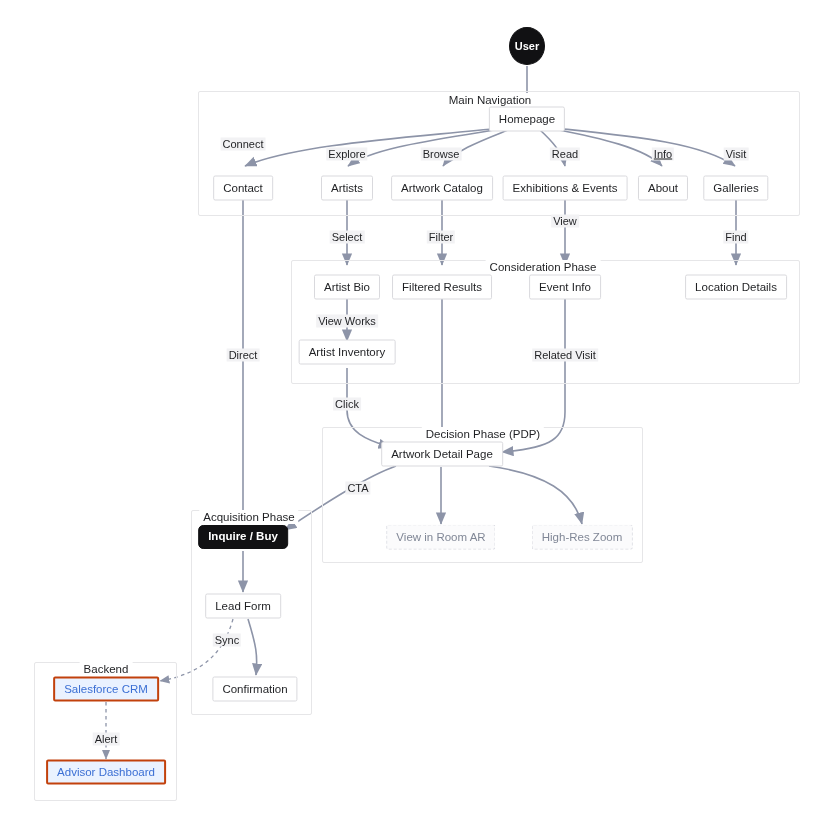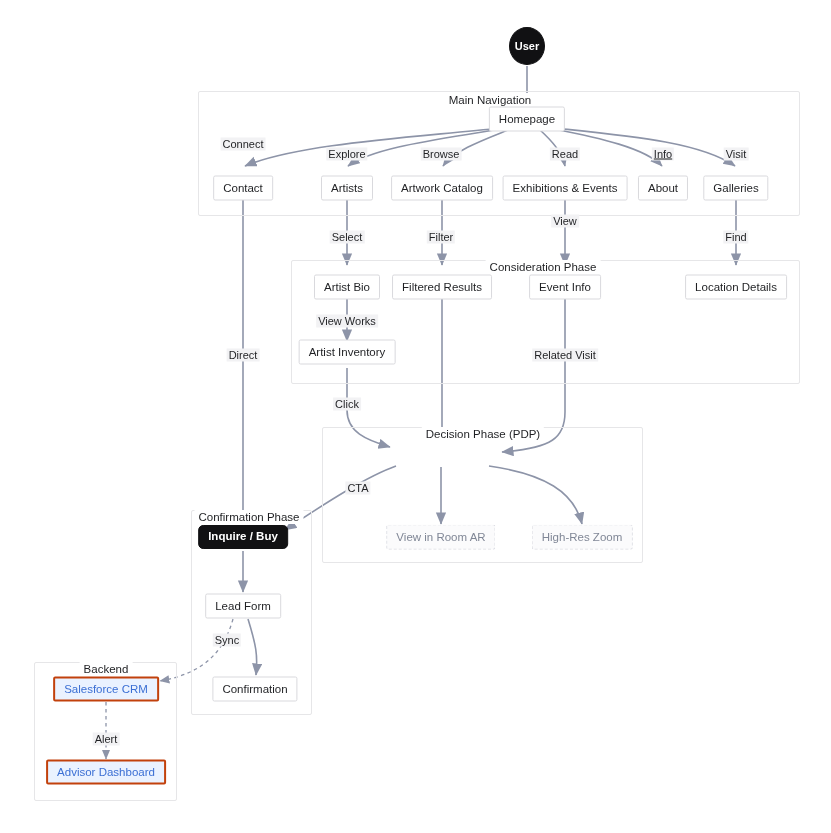--- a/index.html
+++ b/index.html
@@ -181,21 +181,21 @@
   <div class="cluster" style="left:198px; top:91px; width:602px; height:125px;"></div>
   <div class="cluster-label" style="left:490px; top:93px;">Main Navigation</div>
 
   <div class="cluster" style="left:291px; top:260px; width:509px; height:124px;"></div>
   <div class="cluster-label" style="left:543px; top:260px;">Consideration Phase</div>
 
   <div class="cluster" style="left:322px; top:427px; width:321px; height:136px;"></div>
   <div class="cluster-label" style="left:483px; top:427px;">Decision Phase (PDP)</div>
 
   <div class="cluster" style="left:191px; top:510px; width:121px; height:205px;"></div>
-  <div class="cluster-label" style="left:249px; top:510px;">Confirmation Phase</div>
+  <div class="cluster-label" style="left:249px; top:510px;">Acquisition Phase</div>
 
   <div class="cluster" style="left:34px; top:662px; width:143px; height:139px;"></div>
   <div class="cluster-label" style="left:106px; top:662px;">Backend</div>
 
   <div class="node round" style="left:527px; top:46px;">User</div>
 
   <div class="node" style="left:527px; top:119px;">Homepage</div>
 
   <div class="node" style="left:243px; top:188px;">Contact</div>
   <div class="node" style="left:347px; top:188px;">Artists</div>
@@ -204,20 +204,21 @@
   <div class="node" style="left:663px; top:188px;">About</div>
   <div class="node" style="left:736px; top:188px;">Galleries</div>
 
   <div class="node" style="left:347px; top:287px;">Artist Bio</div>
   <div class="node" style="left:442px; top:287px;">Filtered Results</div>
   <div class="node" style="left:565px; top:287px;">Event Info</div>
   <div class="node" style="left:736px; top:287px;">Location Details</div>
 
   <div class="node" style="left:347px; top:352px;">Artist Inventory</div>
 
+  <div class="node" style="left:442px; top:454px;">Artwork Detail Page</div>
 
   <div class="node ghost" style="left:441px; top:537px;">View in Room AR</div>
   <div class="node ghost" style="left:582px; top:537px;">High-Res Zoom</div>
 
   <div class="node dark" style="left:243px; top:537px;">Inquire / Buy</div>
 
   <div class="node" style="left:243px; top:606px;">Lead Form</div>
   <div class="node" style="left:255px; top:689px;">Confirmation</div>
 
   <div class="node crm" style="left:106px; top:689px;">Salesforce CRM</div>

